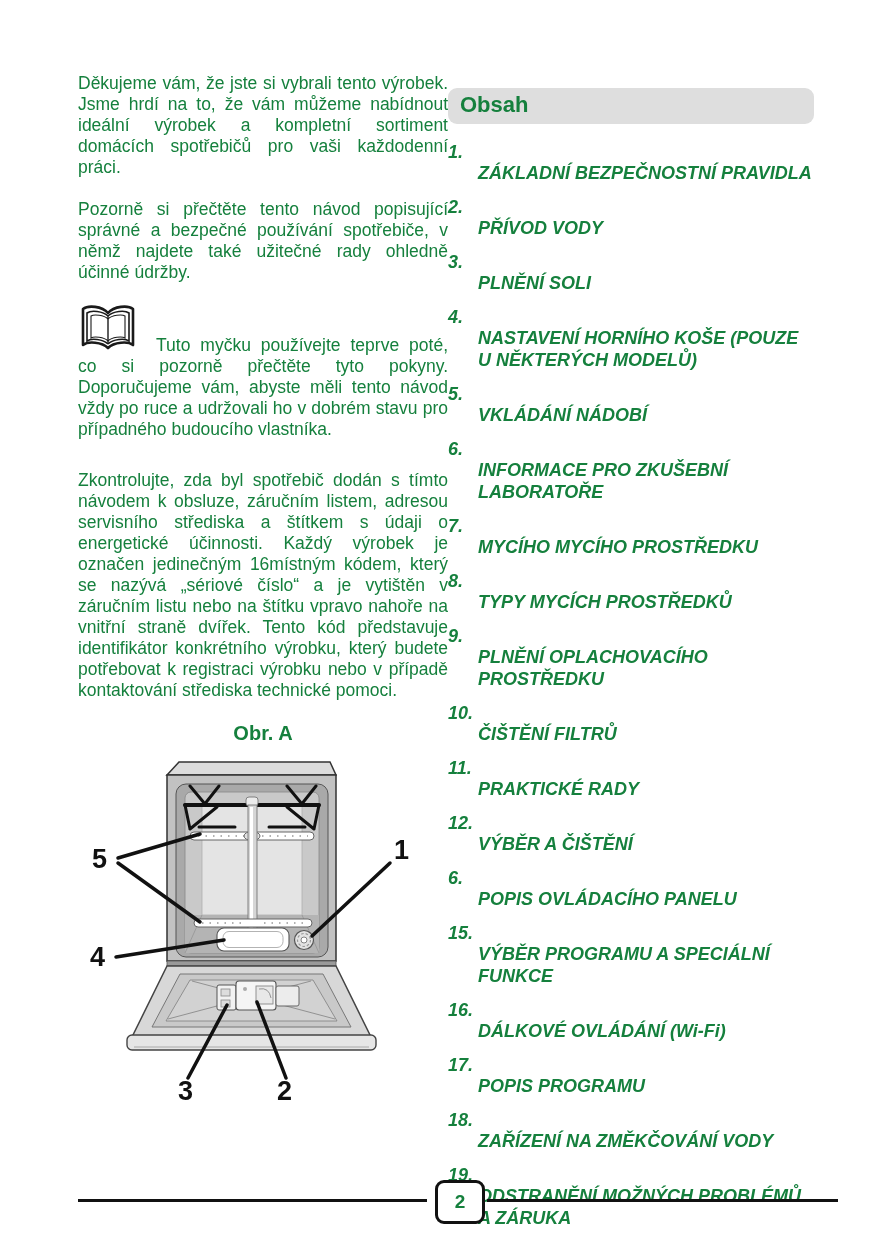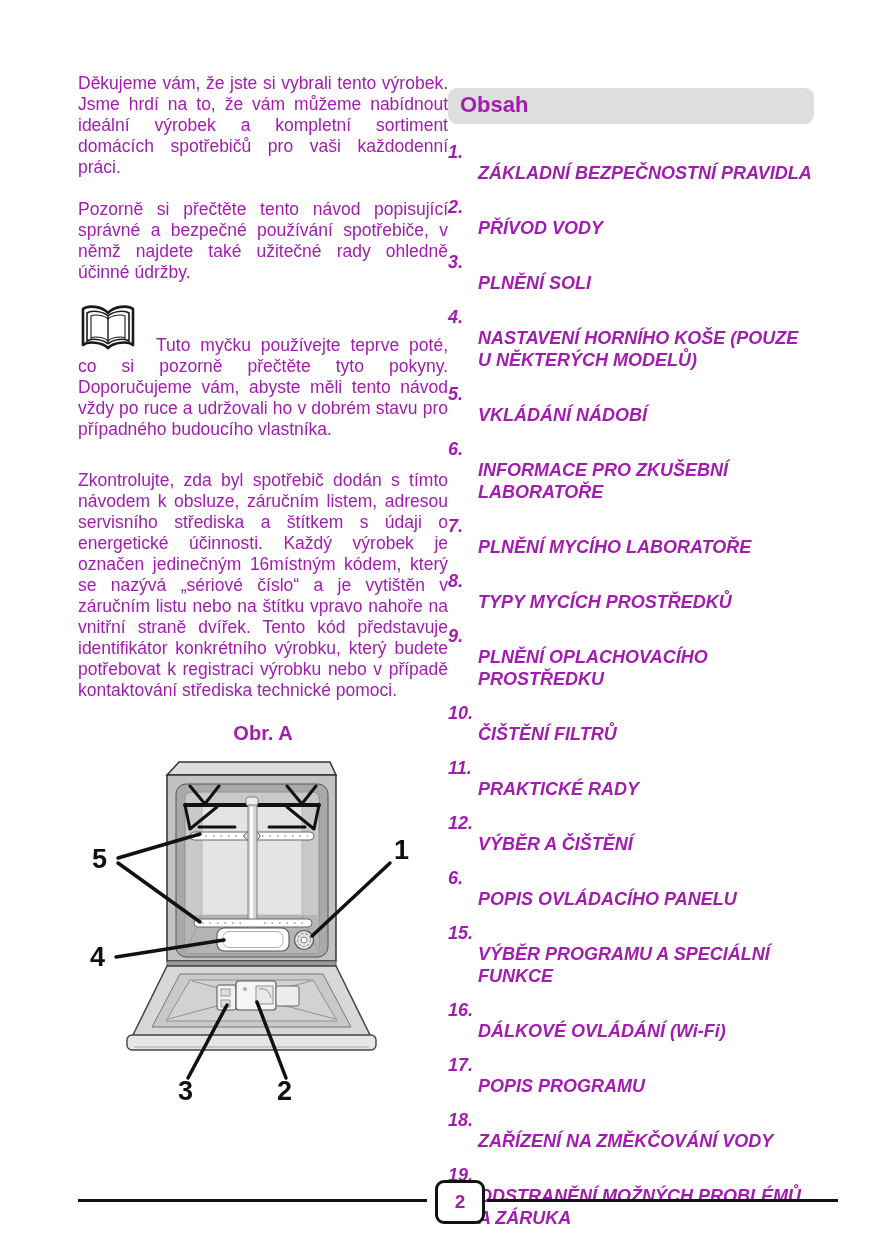--- a/index.html
+++ b/index.html
@@ -1,17 +1,17 @@
 <!DOCTYPE html>
 <html><head>
 <meta charset="utf-8">
 <style>
   html,body{margin:0;padding:0;background:#ffffff;}
   .page{position:relative;width:874px;height:1240px;background:#ffffff;overflow:hidden;
-        font-family:"Liberation Sans", sans-serif;color:#a21caf;}
+        font-family:"Liberation Sans", sans-serif;color:#15803d;}
   
   .col-left{position:absolute;left:78px;top:73px;width:370px;}
   .para{margin:0 0 21px 0;font-size:17.5px;line-height:21px;text-align:justify;text-justify:inter-word;}
   .para3wrap{position:relative;margin:6px 0 30px 0;}
   .book{position:absolute;left:0;top:-2px;width:60px;height:50px;}
   .p3{margin:0;padding-top:31px;font-size:17.5px;line-height:21px;text-align:justify;text-indent:78px;}
   .fig-label{margin:12px 0 14px 0;font-size:20px;font-weight:bold;text-align:center;}
   .figure{width:370px;height:352px;}
   
   .col-right{position:absolute;left:448px;top:88px;width:366px;}
@@ -177,21 +177,21 @@
         <div class="toc-item">
           <span class="toc-num">5.</span>
           <span class="toc-text">VKLÁDÁNÍ NÁDOBÍ</span>
         </div>
         <div class="toc-item">
           <span class="toc-num">6.</span>
           <span class="toc-text">INFORMACE PRO ZKUŠEBNÍ LABORATOŘE</span>
         </div>
         <div class="toc-item">
           <span class="toc-num">7.</span>
-          <span class="toc-text">PLNĚNÍ MYCÍHO LABORATOŘE</span>
+          <span class="toc-text">MYCÍHO MYCÍHO PROSTŘEDKU</span>
         </div>
         <div class="toc-item">
           <span class="toc-num">8.</span>
           <span class="toc-text">TYPY MYCÍCH PROSTŘEDKŮ</span>
         </div>
         <div class="toc-item">
           <span class="toc-num">9.</span>
           <span class="toc-text">PLNĚNÍ OPLACHOVACÍHO PROSTŘEDKU</span>
         </div>
         <div class="toc-item">

